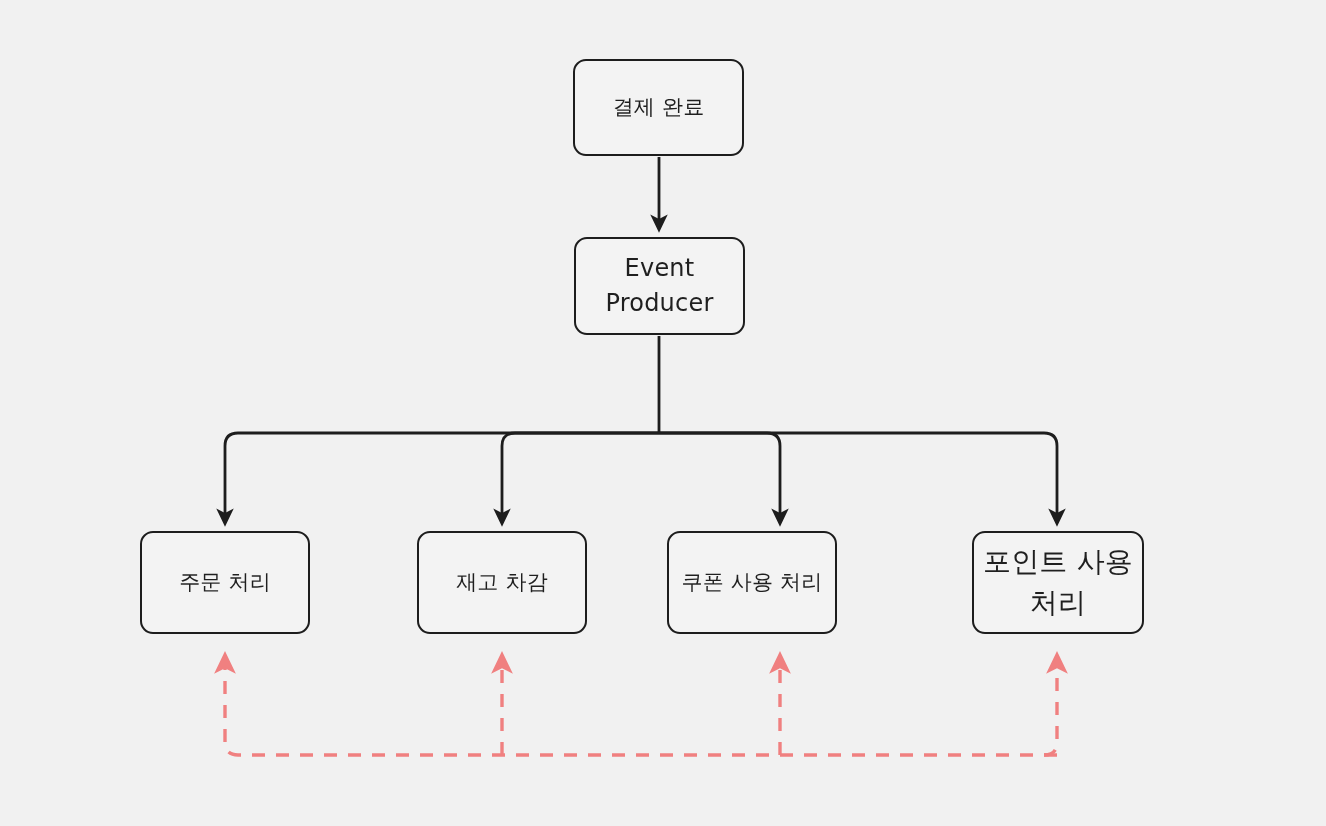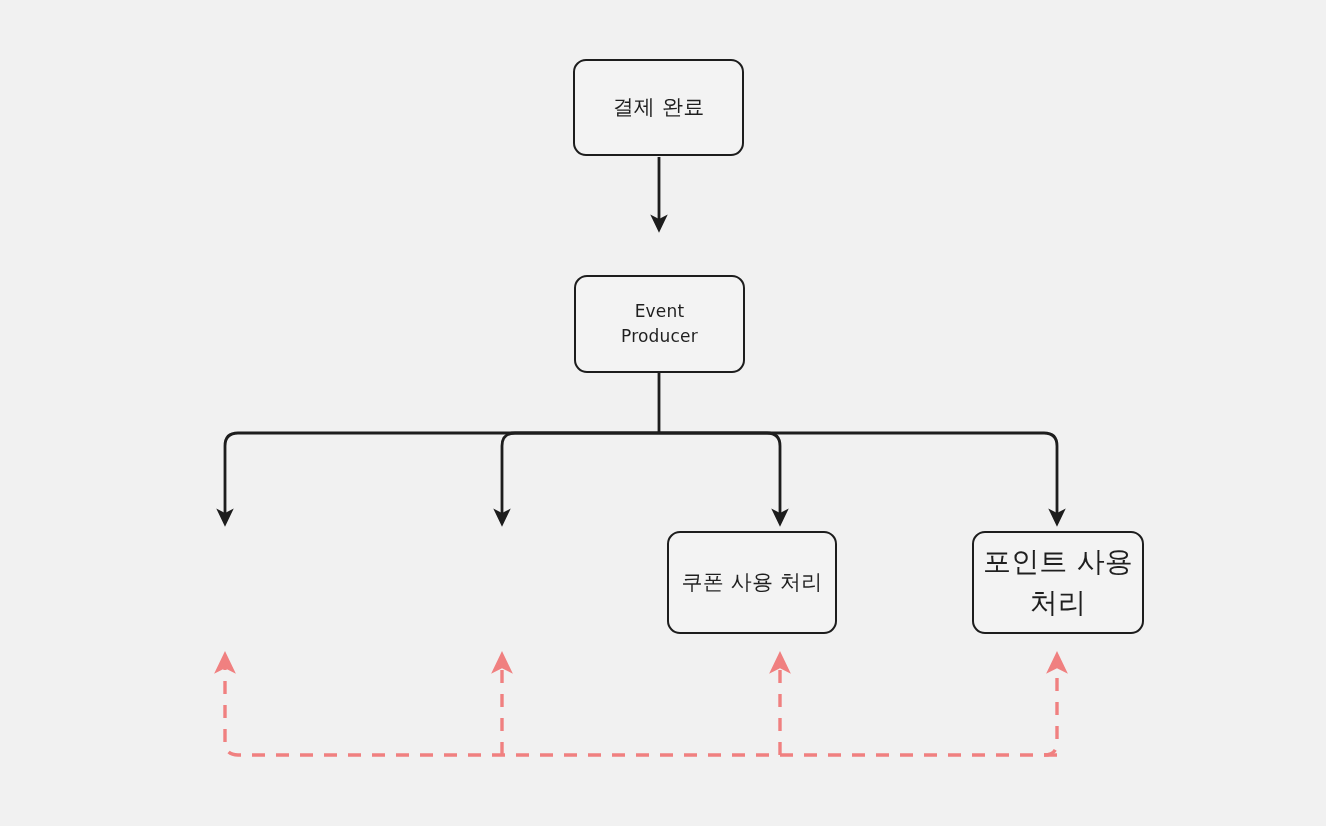--- a/index.html
+++ b/index.html
@@ -41,21 +41,21 @@
     font-size: 21px;
     line-height: 1.45;
     letter-spacing: 0.2px;
     padding: 4px 8px;
   }
   .node .node-label {
     display: block;
     white-space: pre-line;
   }
   .node-root   { left: 573px; top: 59px;  width: 171px; height: 97px; }
-  .node-prod   { left: 574px; top: 237px; width: 171px; height: 98px; font-size: 17px; margin-top: 38px; }
+  .node-prod   { left: 574px; top: 237px; width: 171px; height: 98px; font-size: 24px; }
   .node-c0     { left: 140px; top: 531px; width: 170px; height: 103px; }
   .node-c1     { left: 417px; top: 531px; width: 170px; height: 103px; }
   .node-c2     { left: 667px; top: 531px; width: 170px; height: 103px; }
   .node-c3     { left: 972px; top: 531px; width: 172px; height: 103px; font-size: 28px; }
 </style>
 </head>
 <body>
 
 <div id="diagram-root">
 
@@ -92,21 +92,27 @@
 
   <div class="node node-root">
     <span class="node-label">결제 완료</span>
   </div>
 
   <div class="node node-prod">
     <span class="node-label">Event
 Producer</span>
   </div>
 
+  <div class="node node-c0">
+    <span class="node-label">주문 처리</span>
+  </div>
 
+  <div class="node node-c1">
+    <span class="node-label">재고 차감</span>
+  </div>
 
   <div class="node node-c2">
     <span class="node-label">쿠폰 사용 처리</span>
   </div>
 
   <div class="node node-c3">
     <span class="node-label">포인트 사용
 처리</span>
   </div>
 

